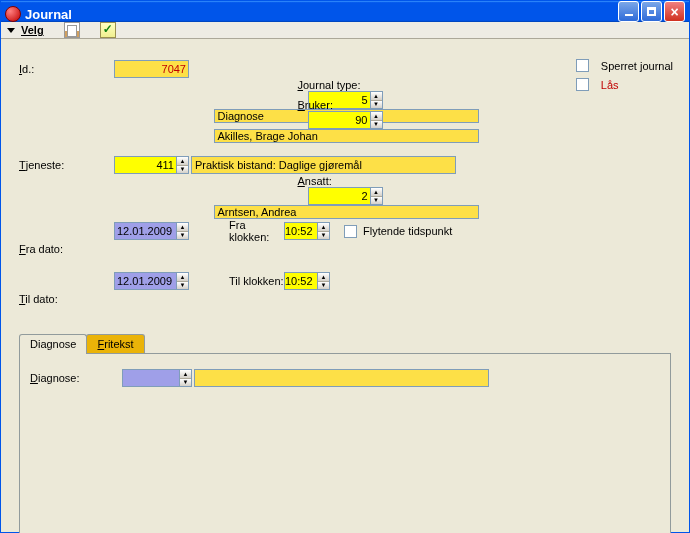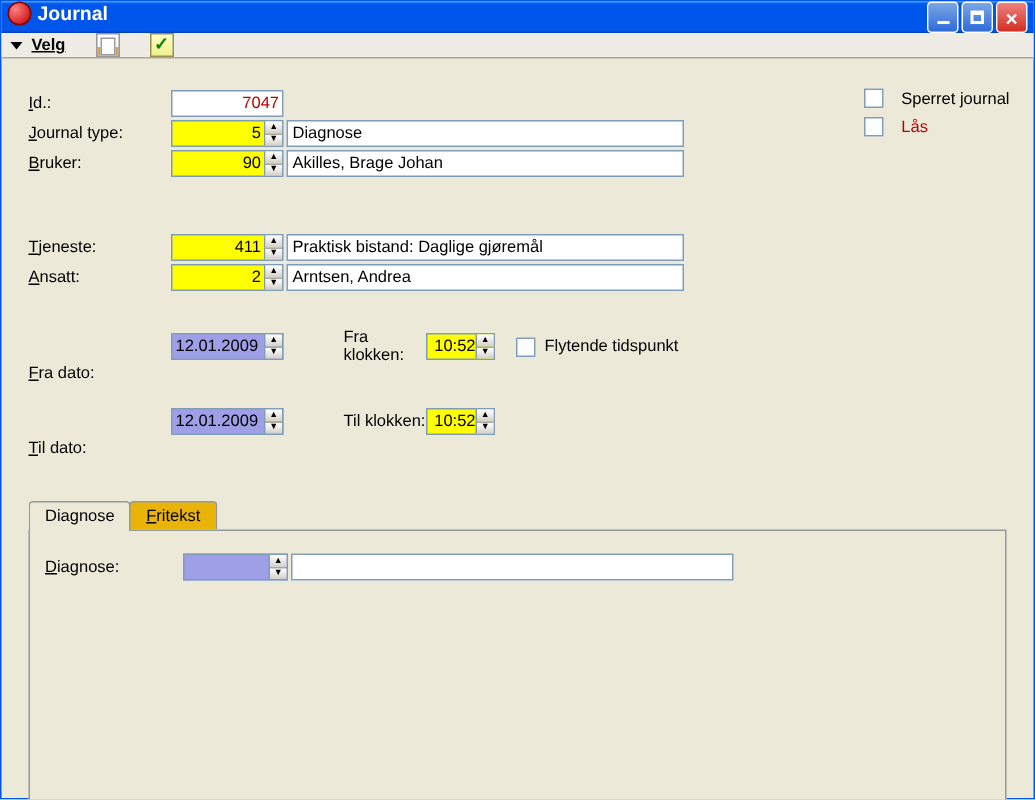--- a/index.html
+++ b/index.html
@@ -15,21 +15,21 @@
     border: 1px solid #0055ea;
     background: #ece9d8;
     display: flex;
     flex-direction: column;
     position: relative;
   }
   .titlebar {
     height: 29px;
     background: linear-gradient(to bottom, #3a95ff 0%, #0055ea 8%, #0055ea 92%, #0040b0 100%);
     display: flex;
-    align-items: flex-start;
+    align-items: flex-end;
     padding: 0 4px;
     color: #fff;
     font-weight: bold;
     font-size: 13px;
   }
   .title-icon {
     width: 16px; height: 16px;
     background: radial-gradient(circle at 30% 30%, #ff8080, #c00000);
     border-radius: 50%;
     margin-right: 4px;
@@ -96,30 +96,30 @@
     flex: 1;
     padding: 20px 18px 10px 18px;
     position: relative;
   }
   .row {
     display: flex;
     align-items: center;
     height: 20px;
     margin-bottom: 0px;
   }
-  .row + .row { margin-top: 0; }
+  .row + .row { margin-top: 0; flex-direction: column; }
   .label {
     width: 95px;
     color: #000;
   }
   .label .ul { text-decoration: underline; }
   .numfield, .txtfield, .timefield {
     height: 18px;
     border: 1px solid #7f9db9;
-    background: #ffffff;
+    background: #fde047;
     display: flex;
     align-items: center;
     font-size: 11px;
   }
   .numfield {
     width: 75px;
     justify-content: flex-end;
   }
   .numfield.yellow { background: #ffff00; }
   .numfield.lilac { background: #9f9fe8; }
@@ -156,21 +156,21 @@
   .times-row {
     display:flex; align-items:center; margin-top:12px;
   }
   .times-row .label { width:95px;margin-top:36px; }
   .times-row .tlabel { width:75px; margin-left:20px;padding-left:20px; }
   .timefield {
     width: 46px;
     background: #ffff00;
     justify-content:center;
   }
-  .timefield .val { flex:1; text-align:right; }
+  .timefield .val { flex:1; text-align:left; }
   .chk {
     width:13px; height:13px;
     border:1px solid #7f9db9;
     background:#fff;
     margin-left:14px;
     margin-right:6px;
     cursor:pointer;
     display:inline-block;
   }
   .right-checks {

